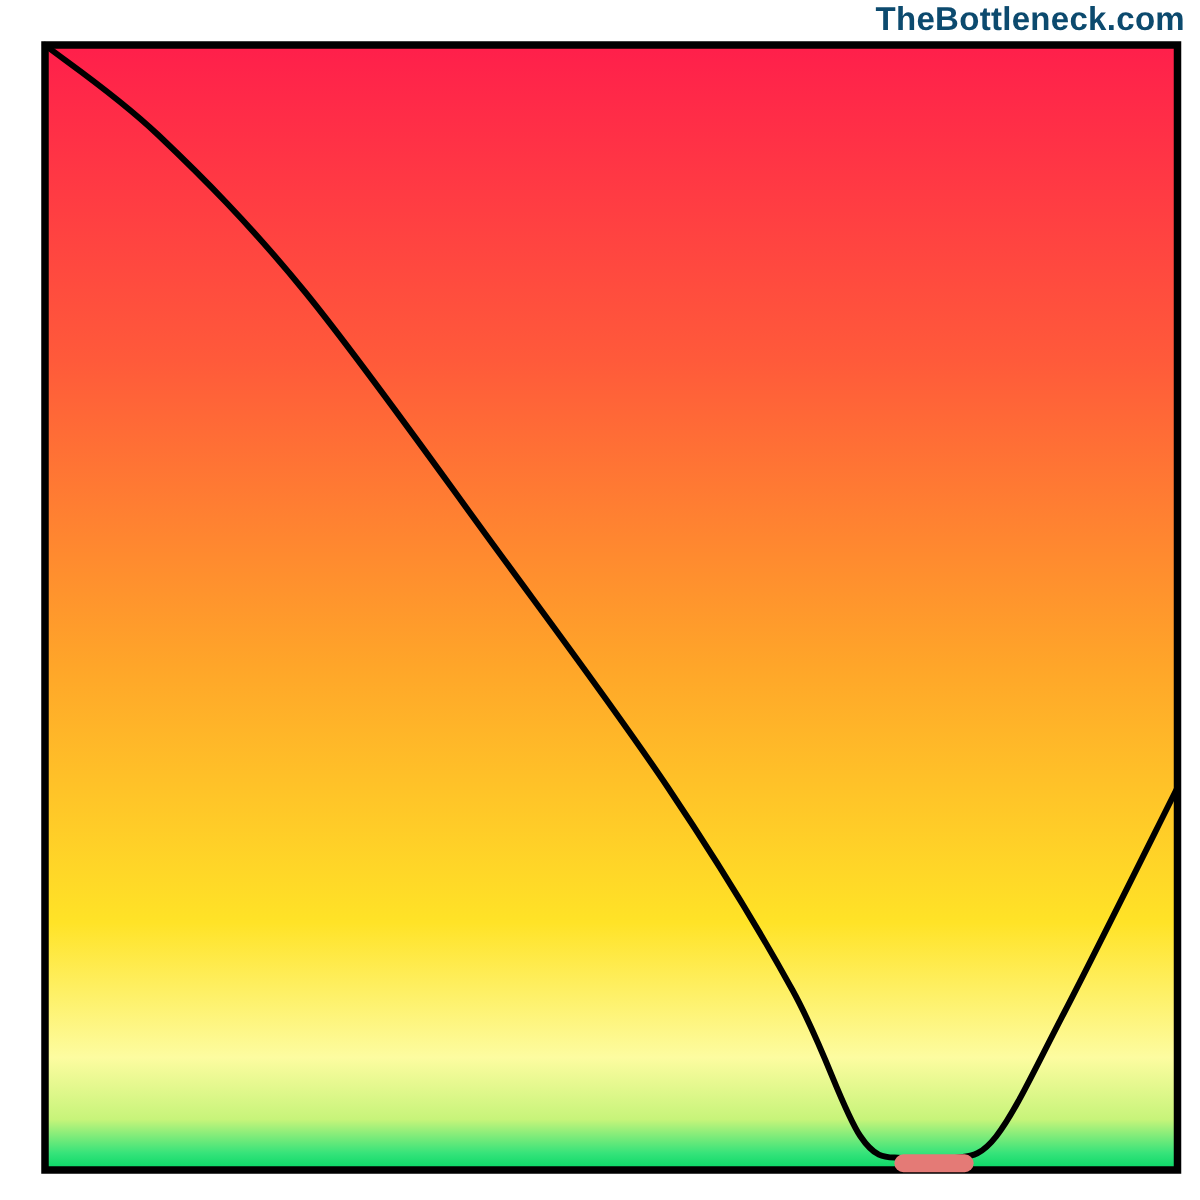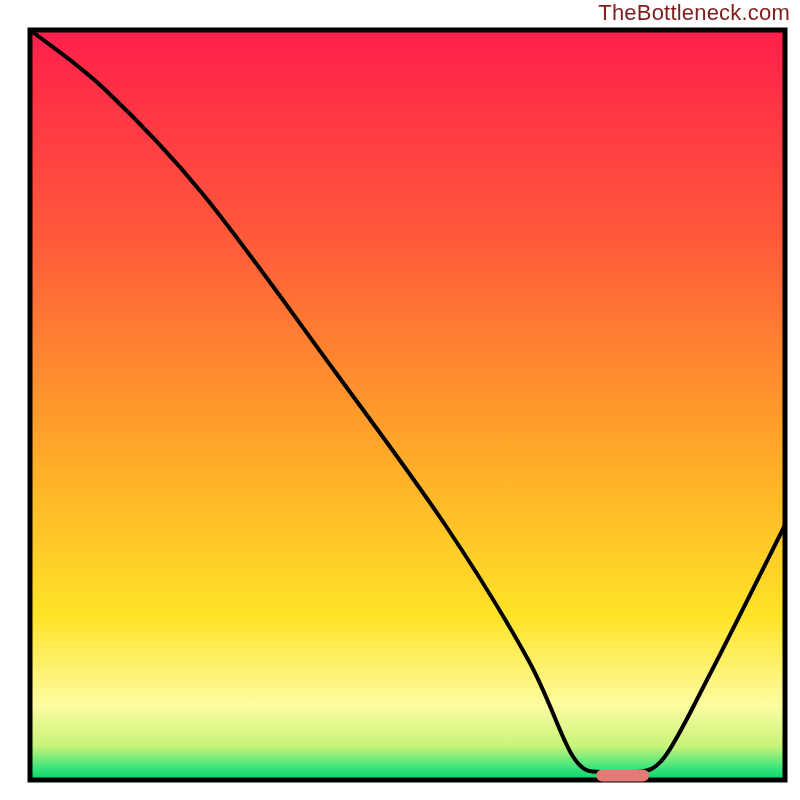--- a/index.html
+++ b/index.html
@@ -13,22 +13,22 @@
   .frame {
     position: relative;
     width: 800px;
     height: 800px;
   }
   .watermark {
     position: absolute;
     top: 0px;
     right: 10px;
     font-size: 22px;
-    font-weight: 400;
-    color: #7f1d1d;
+    font-weight: 700;
+    color: #0c4a6e;
     letter-spacing: 0.2px;
   }
   svg.plot {
     position: absolute;
     left: 0;
     top: 0;
   }
 </style>
 </head>
 <body>

